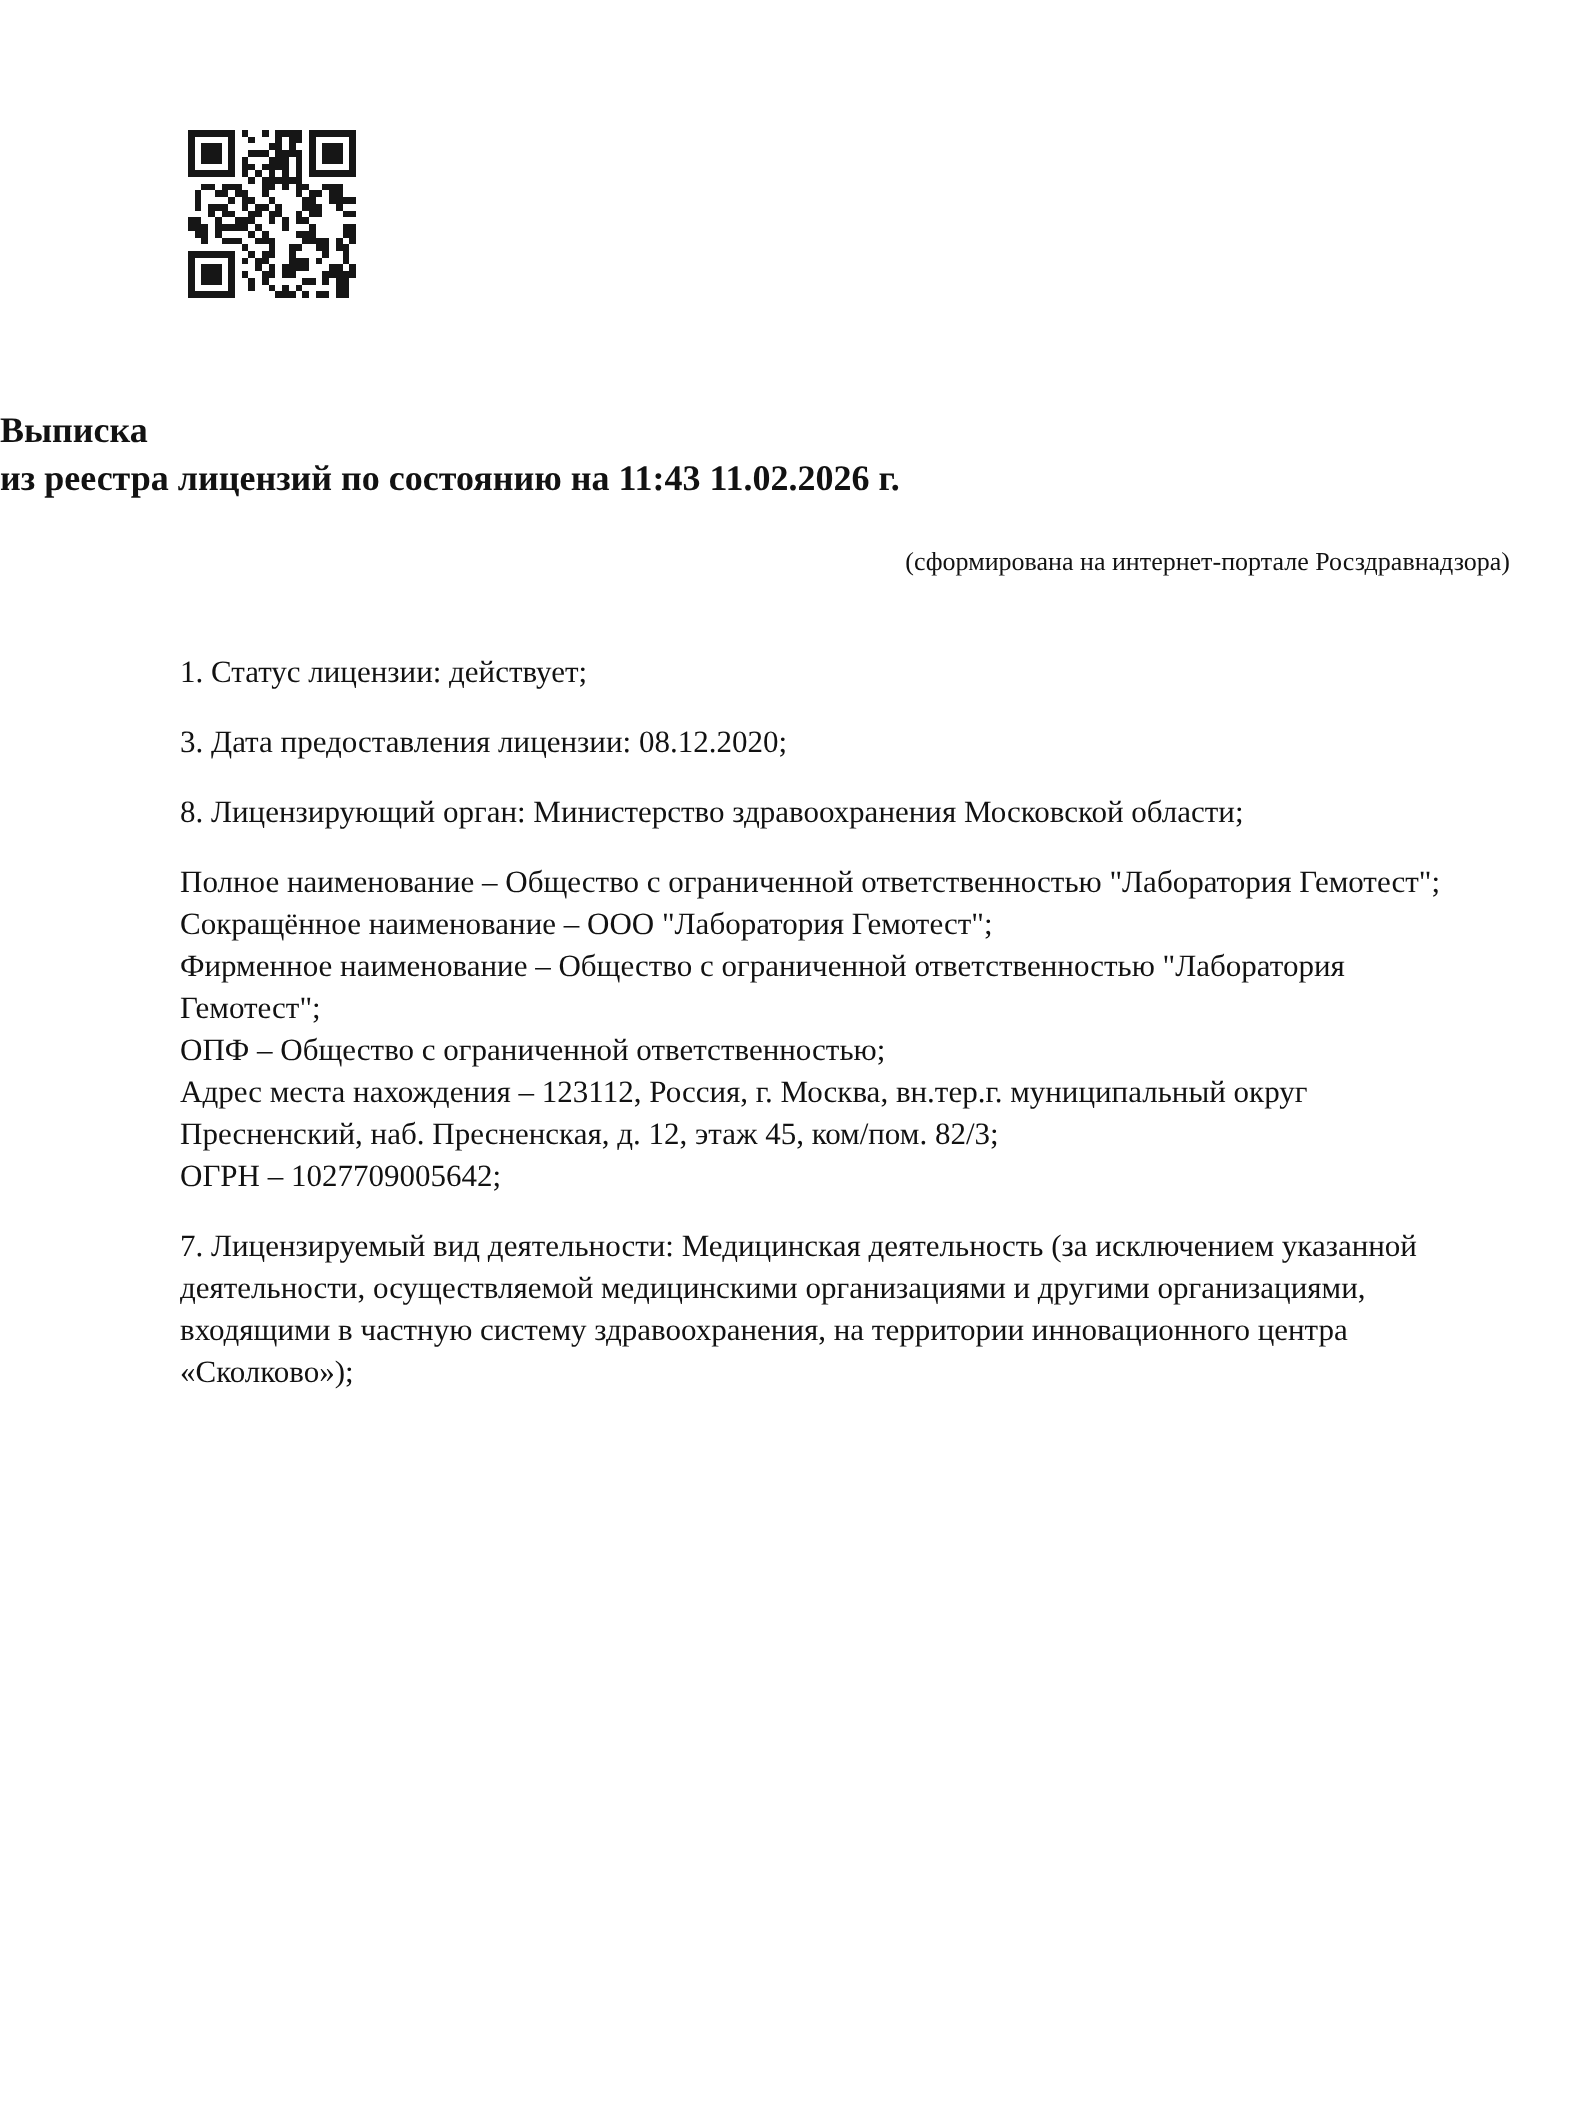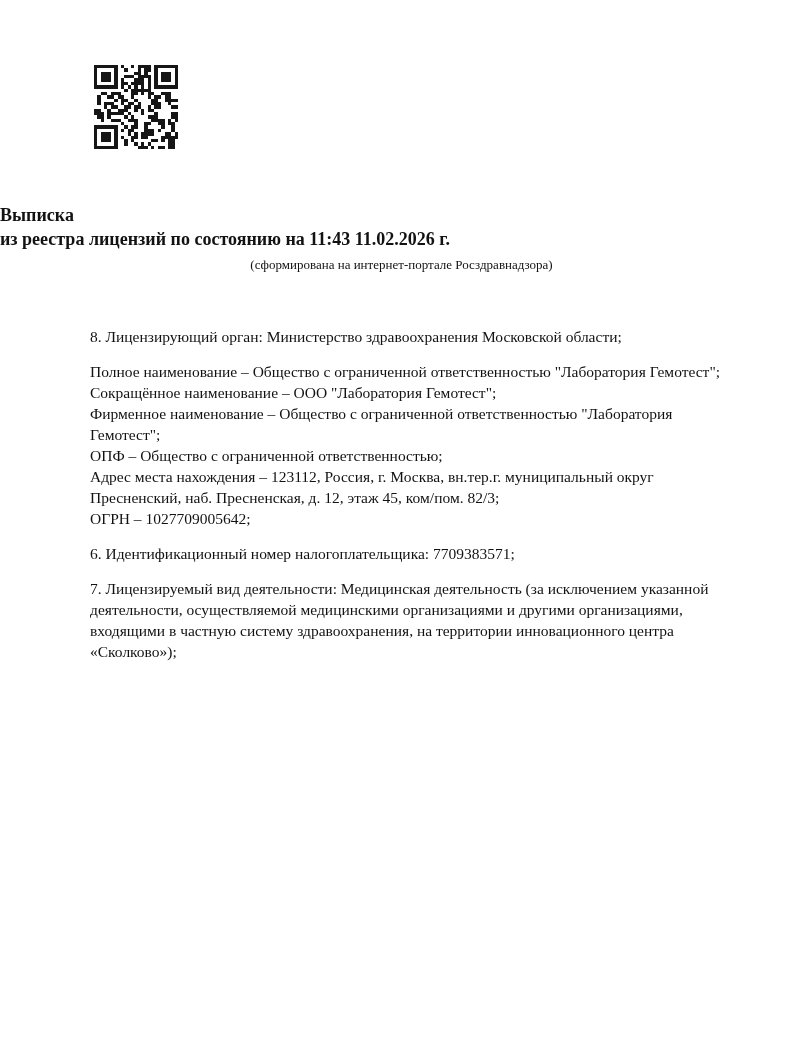--- a/index.html
+++ b/index.html
@@ -31,26 +31,25 @@
     width: 760px;
     text-align: left;
     font-weight: bold;
     font-size: 18px;
     line-height: 24px;
     white-space: pre-line;
   }
   .subtitle {
     position: absolute;
     left: 0;
-    top: 256px;
+    top: 272px;
     width: 755px;
-    text-align: center;
+    text-align: right;
     font-size: 13px;
     line-height: 17px;
-    padding-left: 24px;
   }
   .body-text {
     position: absolute;
     left: 90px;
     top: 326px;
     width: 699px;
     font-size: 15.5px;
     line-height: 21px;
   }
   .body-text p {
@@ -377,29 +376,30 @@
         <rect x="23" y="24" width="1" height="1"></rect>
       </svg>
   </div>
 
   <div class="title-block">Выписка
 из реестра лицензий по состоянию на 11:43 11.02.2026 г.</div>
 
   <div class="subtitle">(сформирована на интернет-портале Росздравнадзора)</div>
 
   <div class="body-text">
+    <p>1. Статус лицензии: действует;</p>
+    <p>3. Дата предоставления лицензии: 08.12.2020;</p>
     <p>8. Лицензирующий орган: Министерство здравоохранения Московской области;</p>
     <p>Полное наименование – Общество с ограниченной ответственностью "Лаборатория Гемотест";
 Сокращённое наименование – ООО "Лаборатория Гемотест";
 Фирменное наименование – Общество с ограниченной ответственностью "Лаборатория
 Гемотест";
 ОПФ – Общество с ограниченной ответственностью;
 Адрес места нахождения – 123112, Россия, г. Москва, вн.тер.г. муниципальный округ
 Пресненский, наб. Пресненская, д. 12, этаж 45, ком/пом. 82/3;
 ОГРН – 1027709005642;</p>
-    <p>6. Идентификационный номер налогоплательщика: 7709383571;</p>
     <p>7. Лицензируемый вид деятельности: Медицинская деятельность (за исключением указанной
 деятельности, осуществляемой медицинскими организациями и другими организациями,
 входящими в частную систему здравоохранения, на территории инновационного центра
 «Сколково»);</p>
   </div>
 
 </div>
 
 </body></html>

